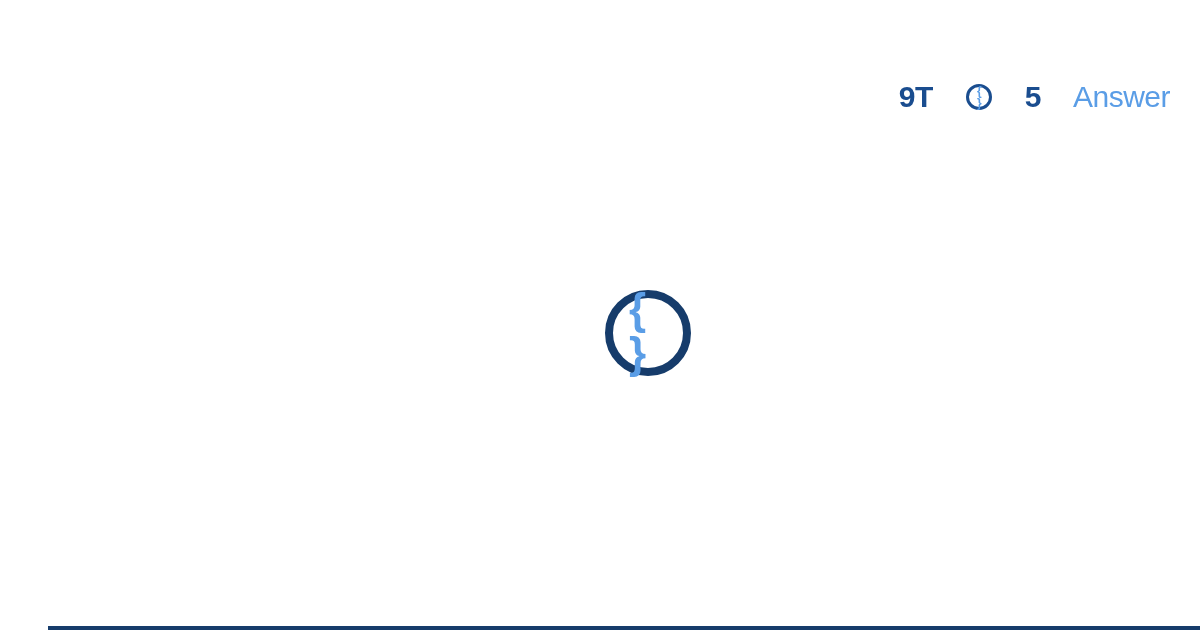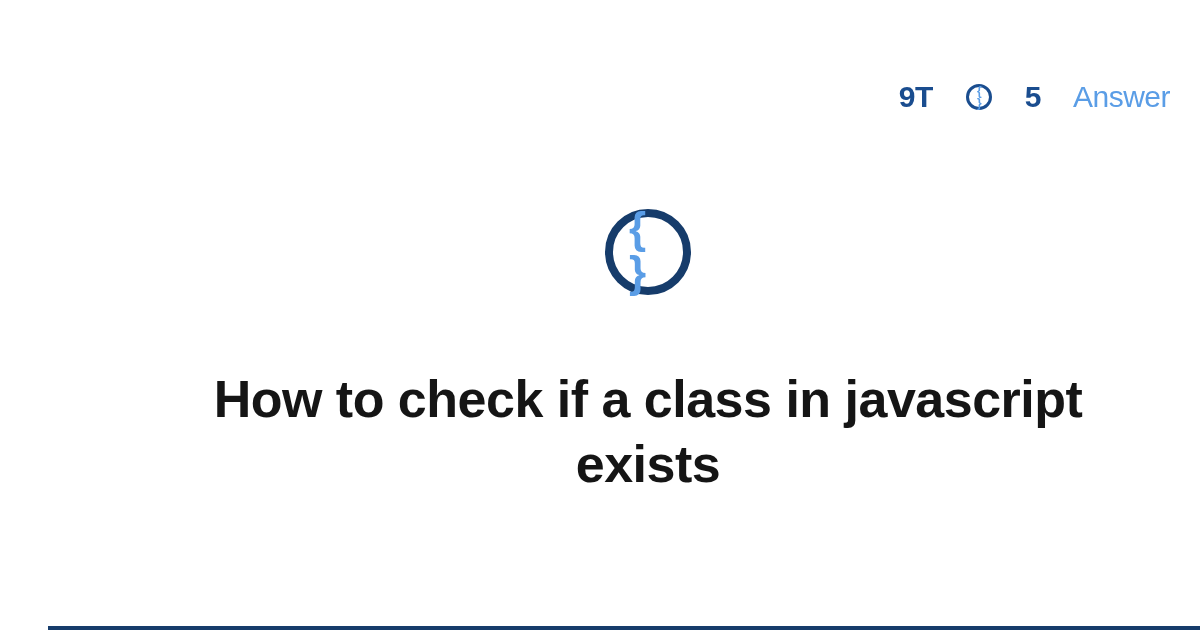--- a/index.html
+++ b/index.html
@@ -117,16 +117,15 @@
       <span class="logo-o">
         <span class="logo-o-inner">{ }</span>
       </span>
     </span><span class="logo-5">5</span><span class="logo-answer">Answer</span>
 </div>
 
 <div class="content">
   <div class="icon-circle">
     <span class="icon-braces">{ }</span>
   </div>
-  <h1 class="title">How to check if a class in javascript exists</h1>
 </div>
 
 <div class="footer-bar"></div>
 
 </body></html>

